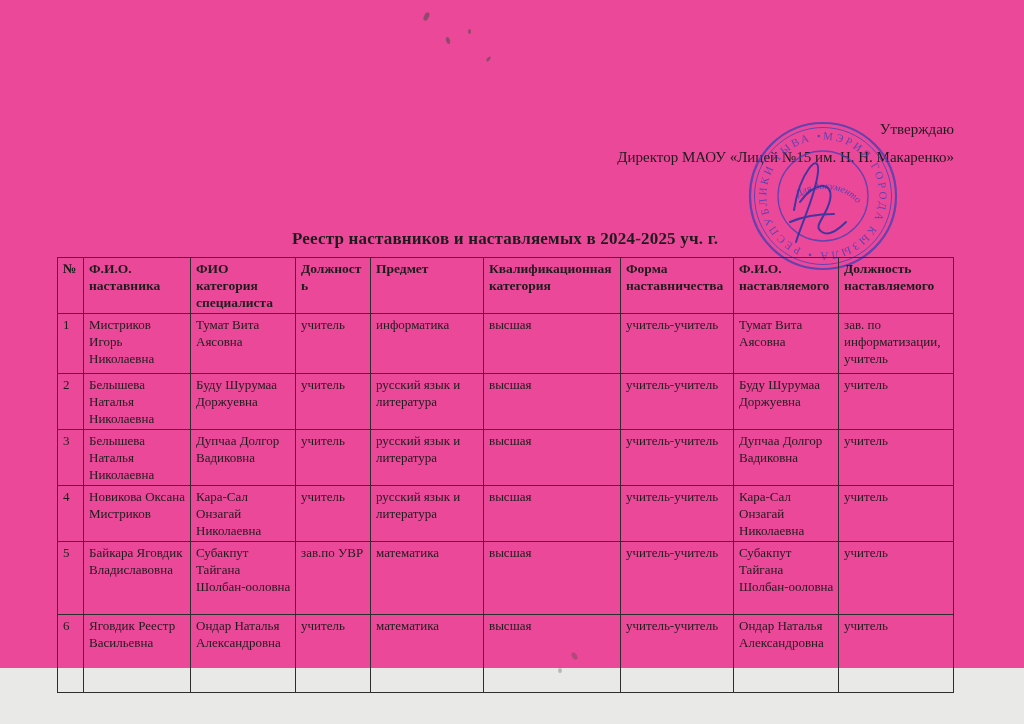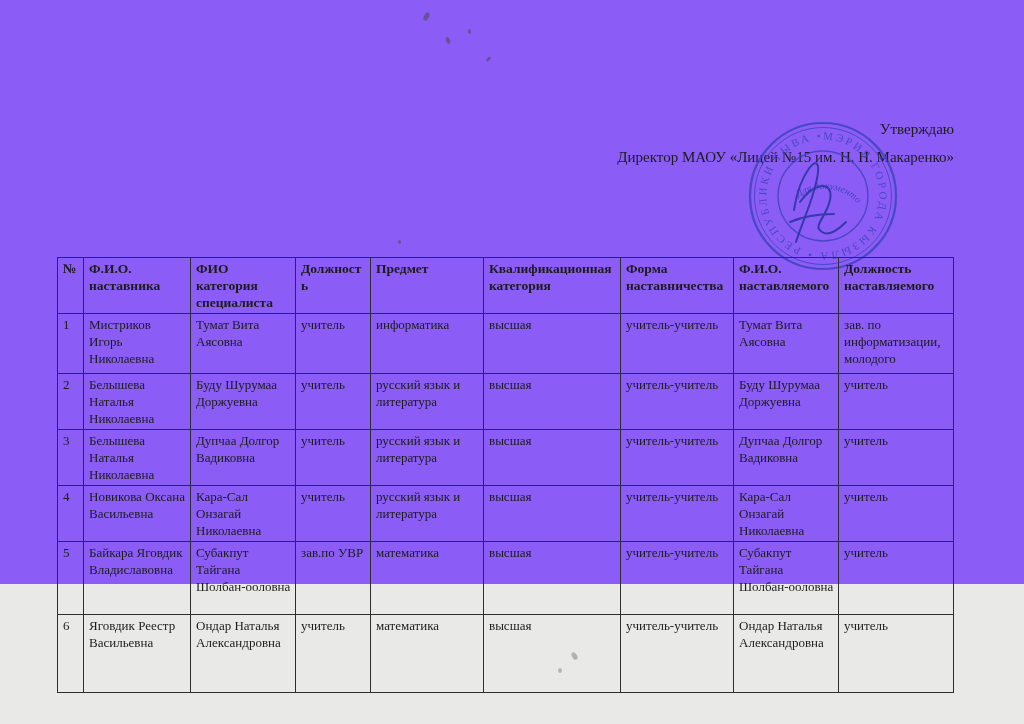--- a/index.html
+++ b/index.html
@@ -5,22 +5,22 @@
   html,body{margin:0;padding:0;}
   body{
     width:1024px;height:724px;
     background:#e9e9e7;
     font-family:"Liberation Serif","DejaVu Serif",serif;
     color:#1c1c1c;
     position:relative;
     overflow:hidden;
   }
   .page{
-    position:absolute;left:0;top:0;width:1024px;height:584px;
-    background:#8b5cf6;
+    position:absolute;left:0;top:0;width:1024px;height:668px;
+    background:#ec4899;
   }
   
   .approval{
     position:absolute;top:116px;right:70px;
     text-align:right;
     font-size:15px;line-height:27px;
     white-space:nowrap;
   }
   .approval .line{margin-bottom:1px;}
   .sig-line{
@@ -95,20 +95,21 @@
       </text>
 
       <g stroke="#2733a0" stroke-width="2" fill="none" opacity="0.85" stroke-linecap="round">
         <path d="M 52,100 C 58,62 78,40 76,62 C 74,84 60,112 54,132"></path>
         <path d="M 58,92 C 72,72 92,70 88,90 C 84,108 70,116 80,122 C 88,127 98,118 104,112"></path>
         <path d="M 48,112 C 62,106 78,104 92,104"></path>
       </g>
     </svg>
   </div>
 
+  <div class="doc-title">Реестр наставников и наставляемых в 2024-2025 уч. г.</div>
 
   <table class="registry">
     <colgroup>
       <col style="width:26px">
         <col style="width:107px">
         <col style="width:105px">
       <col style="width:75px">
         <col style="width:113px">
         <col style="width:137px">
       <col style="width:113px">
@@ -131,21 +132,21 @@
     <tbody>
       <tr class="r1">
         <td>1</td>
         <td>Мистриков Игорь Николаевна</td>
         <td>Тумат Вита Аясовна</td>
         <td>учитель</td>
         <td>информатика</td>
         <td>высшая</td>
         <td>учитель-учитель</td>
         <td>Тумат Вита Аясовна</td>
-        <td>зав. по информатизации, молодого</td>
+        <td>зав. по информатизации, учитель</td>
       </tr>
       <tr class="r2">
         <td>2</td>
         <td>Белышева Наталья Николаевна</td>
         <td>Буду Шурумаа Доржуевна</td>
         <td>учитель</td>
         <td>русский язык и литература</td>
         <td>высшая</td>
         <td>учитель-учитель</td>
         <td>Буду Шурумаа Доржуевна</td>
@@ -157,21 +158,21 @@
         <td>Дупчаа Долгор Вадиковна</td>
         <td>учитель</td>
         <td>русский язык и литература</td>
         <td>высшая</td>
         <td>учитель-учитель</td>
         <td>Дупчаа Долгор Вадиковна</td>
         <td>учитель</td>
       </tr>
       <tr class="r4">
         <td>4</td>
-        <td>Новикова Оксана Васильевна</td>
+        <td>Новикова Оксана Мистриков</td>
         <td>Кара-Сал Онзагай Николаевна</td>
         <td>учитель</td>
         <td>русский язык и литература</td>
         <td>высшая</td>
         <td>учитель-учитель</td>
         <td>Кара-Сал Онзагай Николаевна</td>
         <td>учитель</td>
       </tr>
       <tr class="r5">
         <td>5</td>

